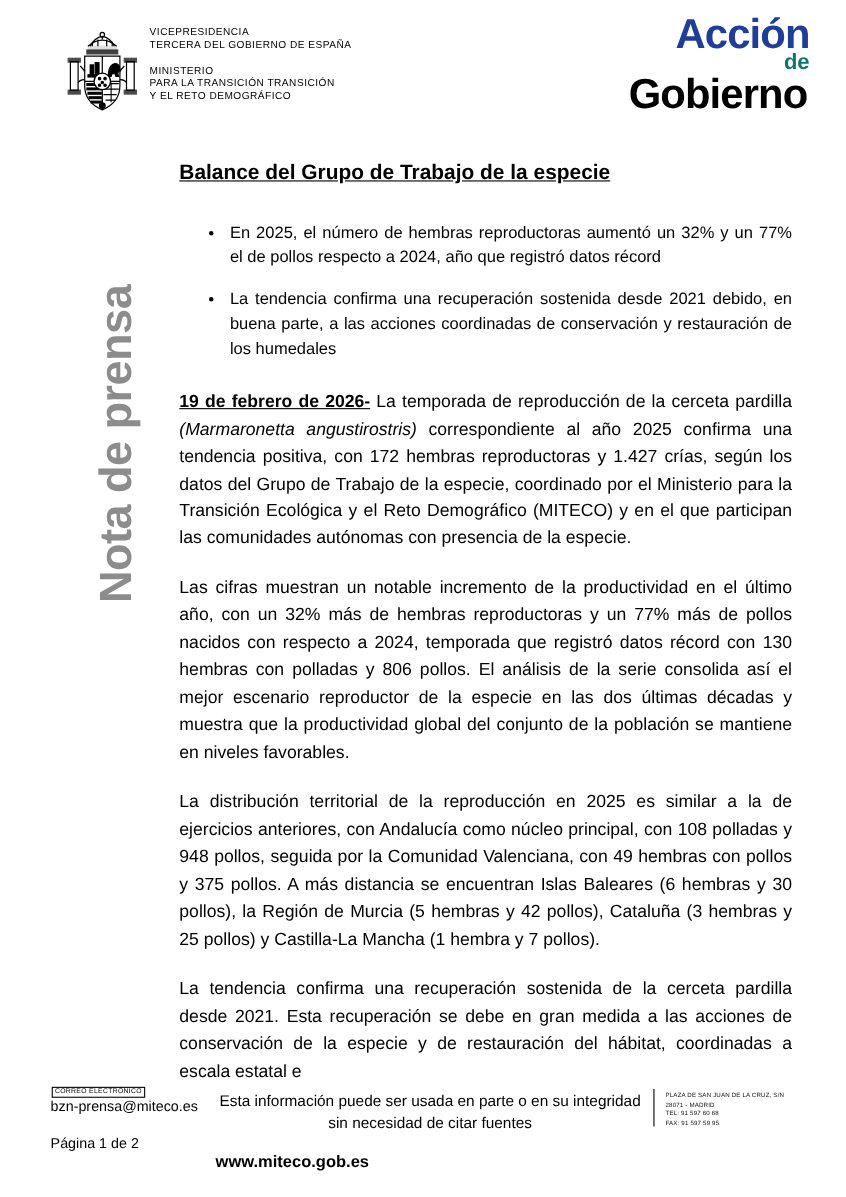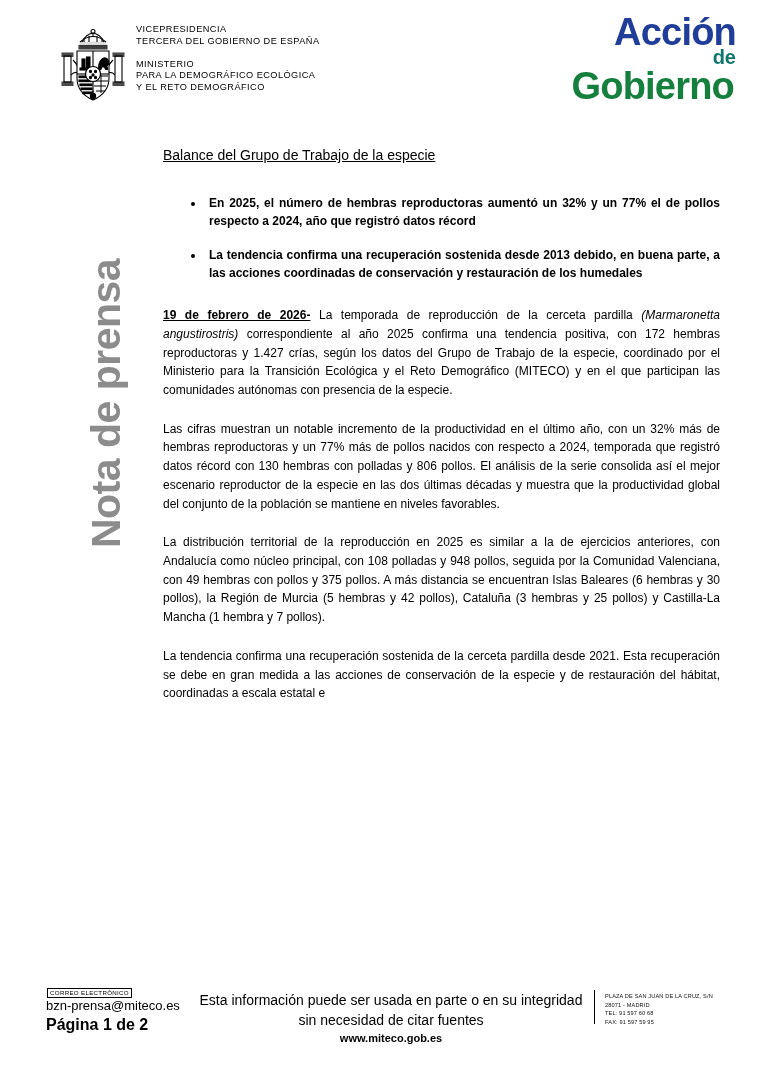--- a/index.html
+++ b/index.html
@@ -91,21 +91,21 @@
     color: #0f766e;
     margin-left: 6px;
     line-height: 1;
     position: relative;
     top: -3px;
   }
   .accion-row2 {
     text-align: right;
     font-size: 38px;
     font-weight: bold;
-    color: #15803d;
+    color: #000000;
     line-height: 0.95;
     letter-spacing: -0.8px;
     margin-top: -2px;
     padding-right: 2px;
   }
 
   
   .side-label {
     position: absolute;
     left: -94px;
@@ -122,50 +122,51 @@
   }
 
   
   .content {
     position: absolute;
     left: 163px;
     top: 146px;
     width: 557px;
   }
   .kicker {
-    font-size: 14px;
+    font-size: 19px;
     text-decoration: underline;
     margin: 0 0 30px 0;
     line-height: 1.3;
+    font-weight: bold;
   }
   .headline {
     font-size: 22.5px;
     font-weight: bold;
     text-align: center;
     line-height: 1.33;
     margin: 0 0 26px 0;
     letter-spacing: -0.2px;
   }
   ul.bullets {
     margin: 0 0 24px 0;
     padding-left: 42px;
     list-style: disc;
   }
   ul.bullets li {
-    font-size: 12px;
-    font-weight: bold;
+    font-size: 15px;
+    font-weight: normal;
     line-height: 1.52;
     text-align: justify;
     margin-bottom: 15px;
     padding-left: 4px;
   }
   ul.bullets li:last-child { margin-bottom: 0; }
 
   p.body {
-    font-size: 12px;
+    font-size: 16px;
     line-height: 1.56;
     text-align: justify;
     margin: 0 0 20px 0;
   }
   .lead-date {
     font-weight: bold;
     text-decoration: underline;
   }
   .sci-name { font-style: italic; }
 
@@ -190,40 +191,38 @@
   }
   .footer-email {
     position: absolute;
     left: 46px;
     top: 10px;
     font-size: 13px;
   }
   .footer-page {
     position: absolute;
     left: 46px;
-    top: 28px;
-    font-size: 16px;
-    font-weight: bold;
+    top: 44px;
+    font-size: 13px;
   }
   .footer-center-note {
     position: absolute;
     left: 196px;
     top: 2px;
     width: 390px;
     text-align: center;
     font-size: 14px;
     line-height: 1.45;
   }
   .footer-web {
     position: absolute;
     left: 196px;
-    top: 44px;
+    top: 60px;
     width: 390px;
-    text-align: center;
-    font-size: 11px;
+    font-size: 15px;
     font-weight: bold;
   }
   .footer-divider {
     position: absolute;
     left: 594px;
     top: 2px;
     width: 1px;
     height: 34px;
     background: #000;
   }
@@ -309,21 +308,21 @@
           </g>
         </g>
       </svg>
     </div>
 
     <div class="ministry-block">
       <div class="ministry-line">VICEPRESIDENCIA</div>
       <div class="ministry-line">TERCERA  DEL GOBIERNO DE ESPAÑA</div>
       <div class="ministry-gap"></div>
       <div class="ministry-line">MINISTERIO</div>
-      <div class="ministry-line">PARA LA DEMOGRÁFICO ECOLÓGICA</div>
+      <div class="ministry-line">PARA LA TRANSICIÓN TRANSICIÓN</div>
       <div class="ministry-line">Y EL RETO DEMOGRÁFICO</div>
     </div>
 
     <div class="accion-logo">
       <div class="accion-row1">
         <span class="flag-stripes">
           <span class="stripe stripe-r1"></span>
           <span class="stripe stripe-y"></span>
           <span class="stripe stripe-r2"></span>
         </span>
@@ -336,21 +335,21 @@
 
   <div class="side-label">Nota de prensa</div>
 
   <div class="content">
 
     <p class="kicker">Balance del Grupo de Trabajo de la especie</p>
 
 
     <ul class="bullets">
       <li>En 2025, el número de hembras reproductoras aumentó un 32% y un 77% el de pollos respecto a 2024, año que registró datos récord</li>
-      <li>La tendencia confirma una recuperación sostenida desde 2013 debido, en buena parte, a las acciones coordinadas de conservación y restauración de los humedales</li>
+      <li>La tendencia confirma una recuperación sostenida desde 2021 debido, en buena parte, a las acciones coordinadas de conservación y restauración de los humedales</li>
     </ul>
 
     <p class="body"><span class="lead-date">19 de febrero de 2026-</span><span> La temporada de reproducción de la cerceta pardilla </span><span class="sci-name">(Marmaronetta angustirostris)</span><span> correspondiente al año 2025 confirma una tendencia positiva, con 172 hembras reproductoras y 1.427 crías, según los datos del Grupo de Trabajo de la especie, coordinado por el Ministerio para la Transición Ecológica y el Reto Demográfico (MITECO) y en el que participan las comunidades autónomas con presencia de la especie.</span></p>
 
     <p class="body">Las cifras muestran un notable incremento de la productividad en el último año, con un 32% más de hembras reproductoras y un 77% más de pollos nacidos con respecto a 2024, temporada que registró datos récord con 130 hembras con polladas y 806 pollos. El análisis de la serie consolida así el mejor escenario reproductor de la especie en las dos últimas décadas y muestra que la productividad global del conjunto de la población se mantiene en niveles favorables.</p>
 
     <p class="body">La distribución territorial de la reproducción en 2025 es similar a la de ejercicios anteriores, con Andalucía como núcleo principal, con 108 polladas y 948 pollos, seguida por la Comunidad Valenciana, con 49 hembras con pollos y 375 pollos. A más distancia se encuentran Islas Baleares (6 hembras y 30 pollos), la Región de Murcia (5 hembras y 42 pollos), Cataluña (3 hembras y 25 pollos) y Castilla-La Mancha (1 hembra y 7 pollos).</p>
 
     <p class="body">La tendencia confirma una recuperación sostenida de la cerceta pardilla desde 2021. Esta recuperación se debe en gran medida a las acciones de conservación de la especie y de restauración del hábitat, coordinadas a escala estatal e</p>
   </div>

